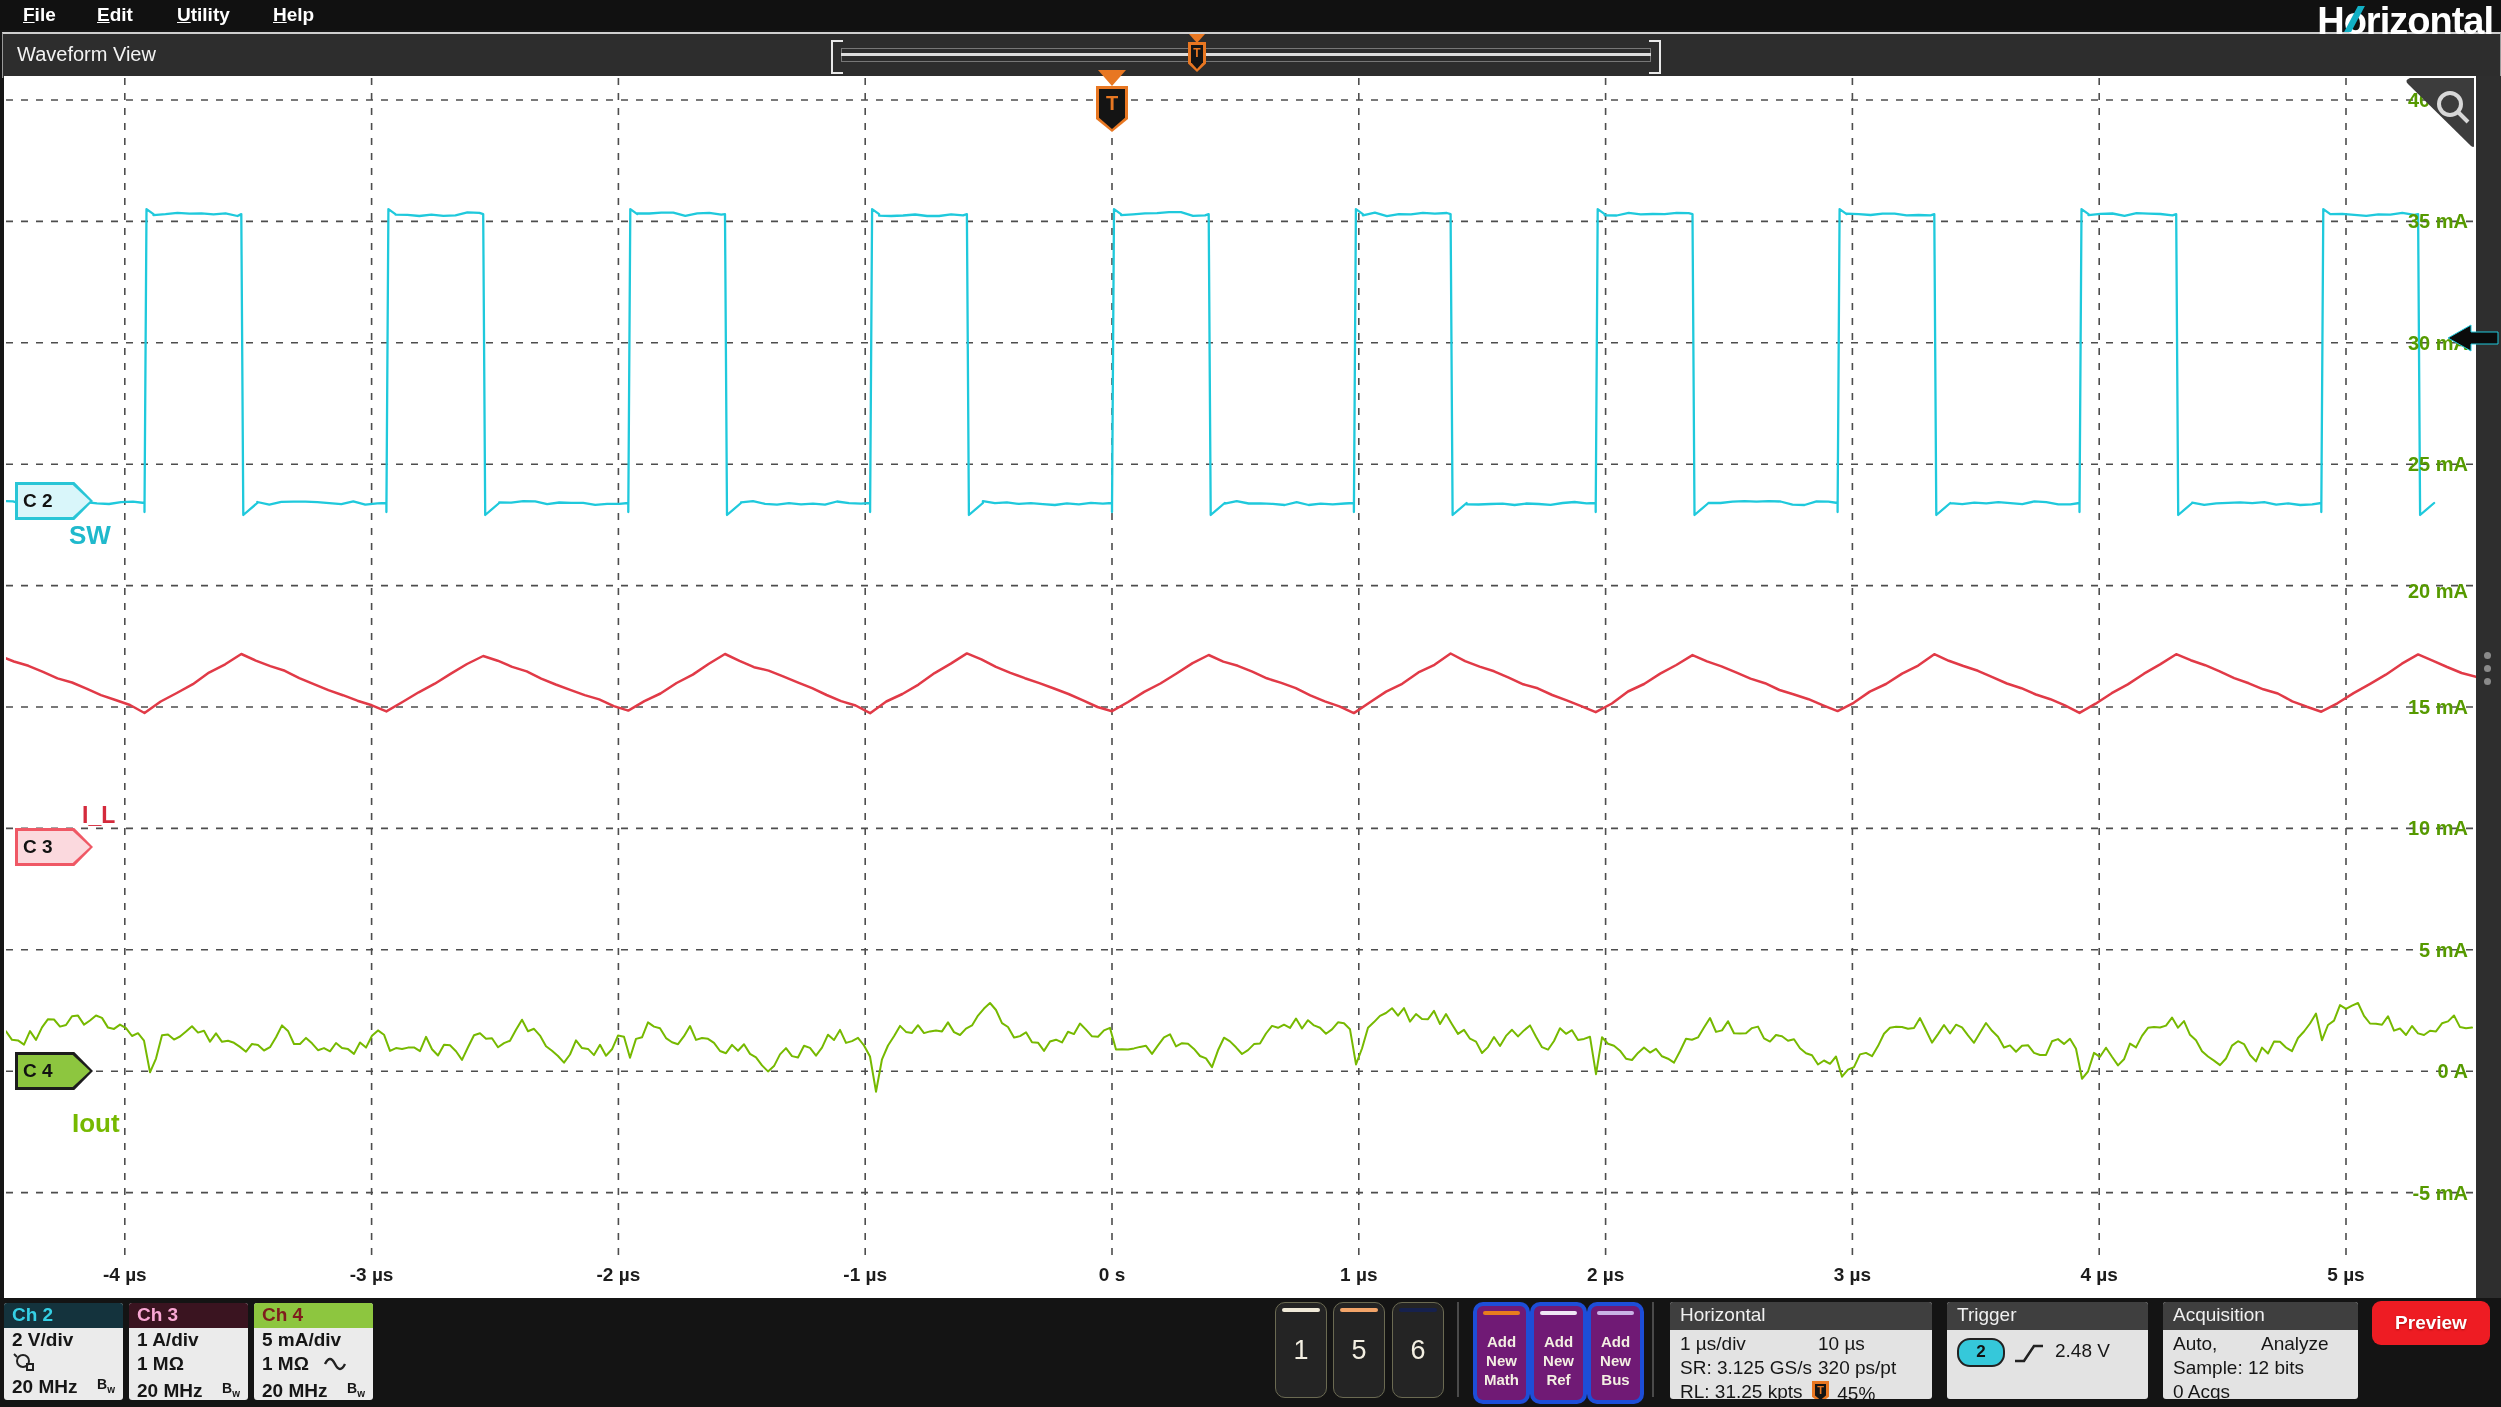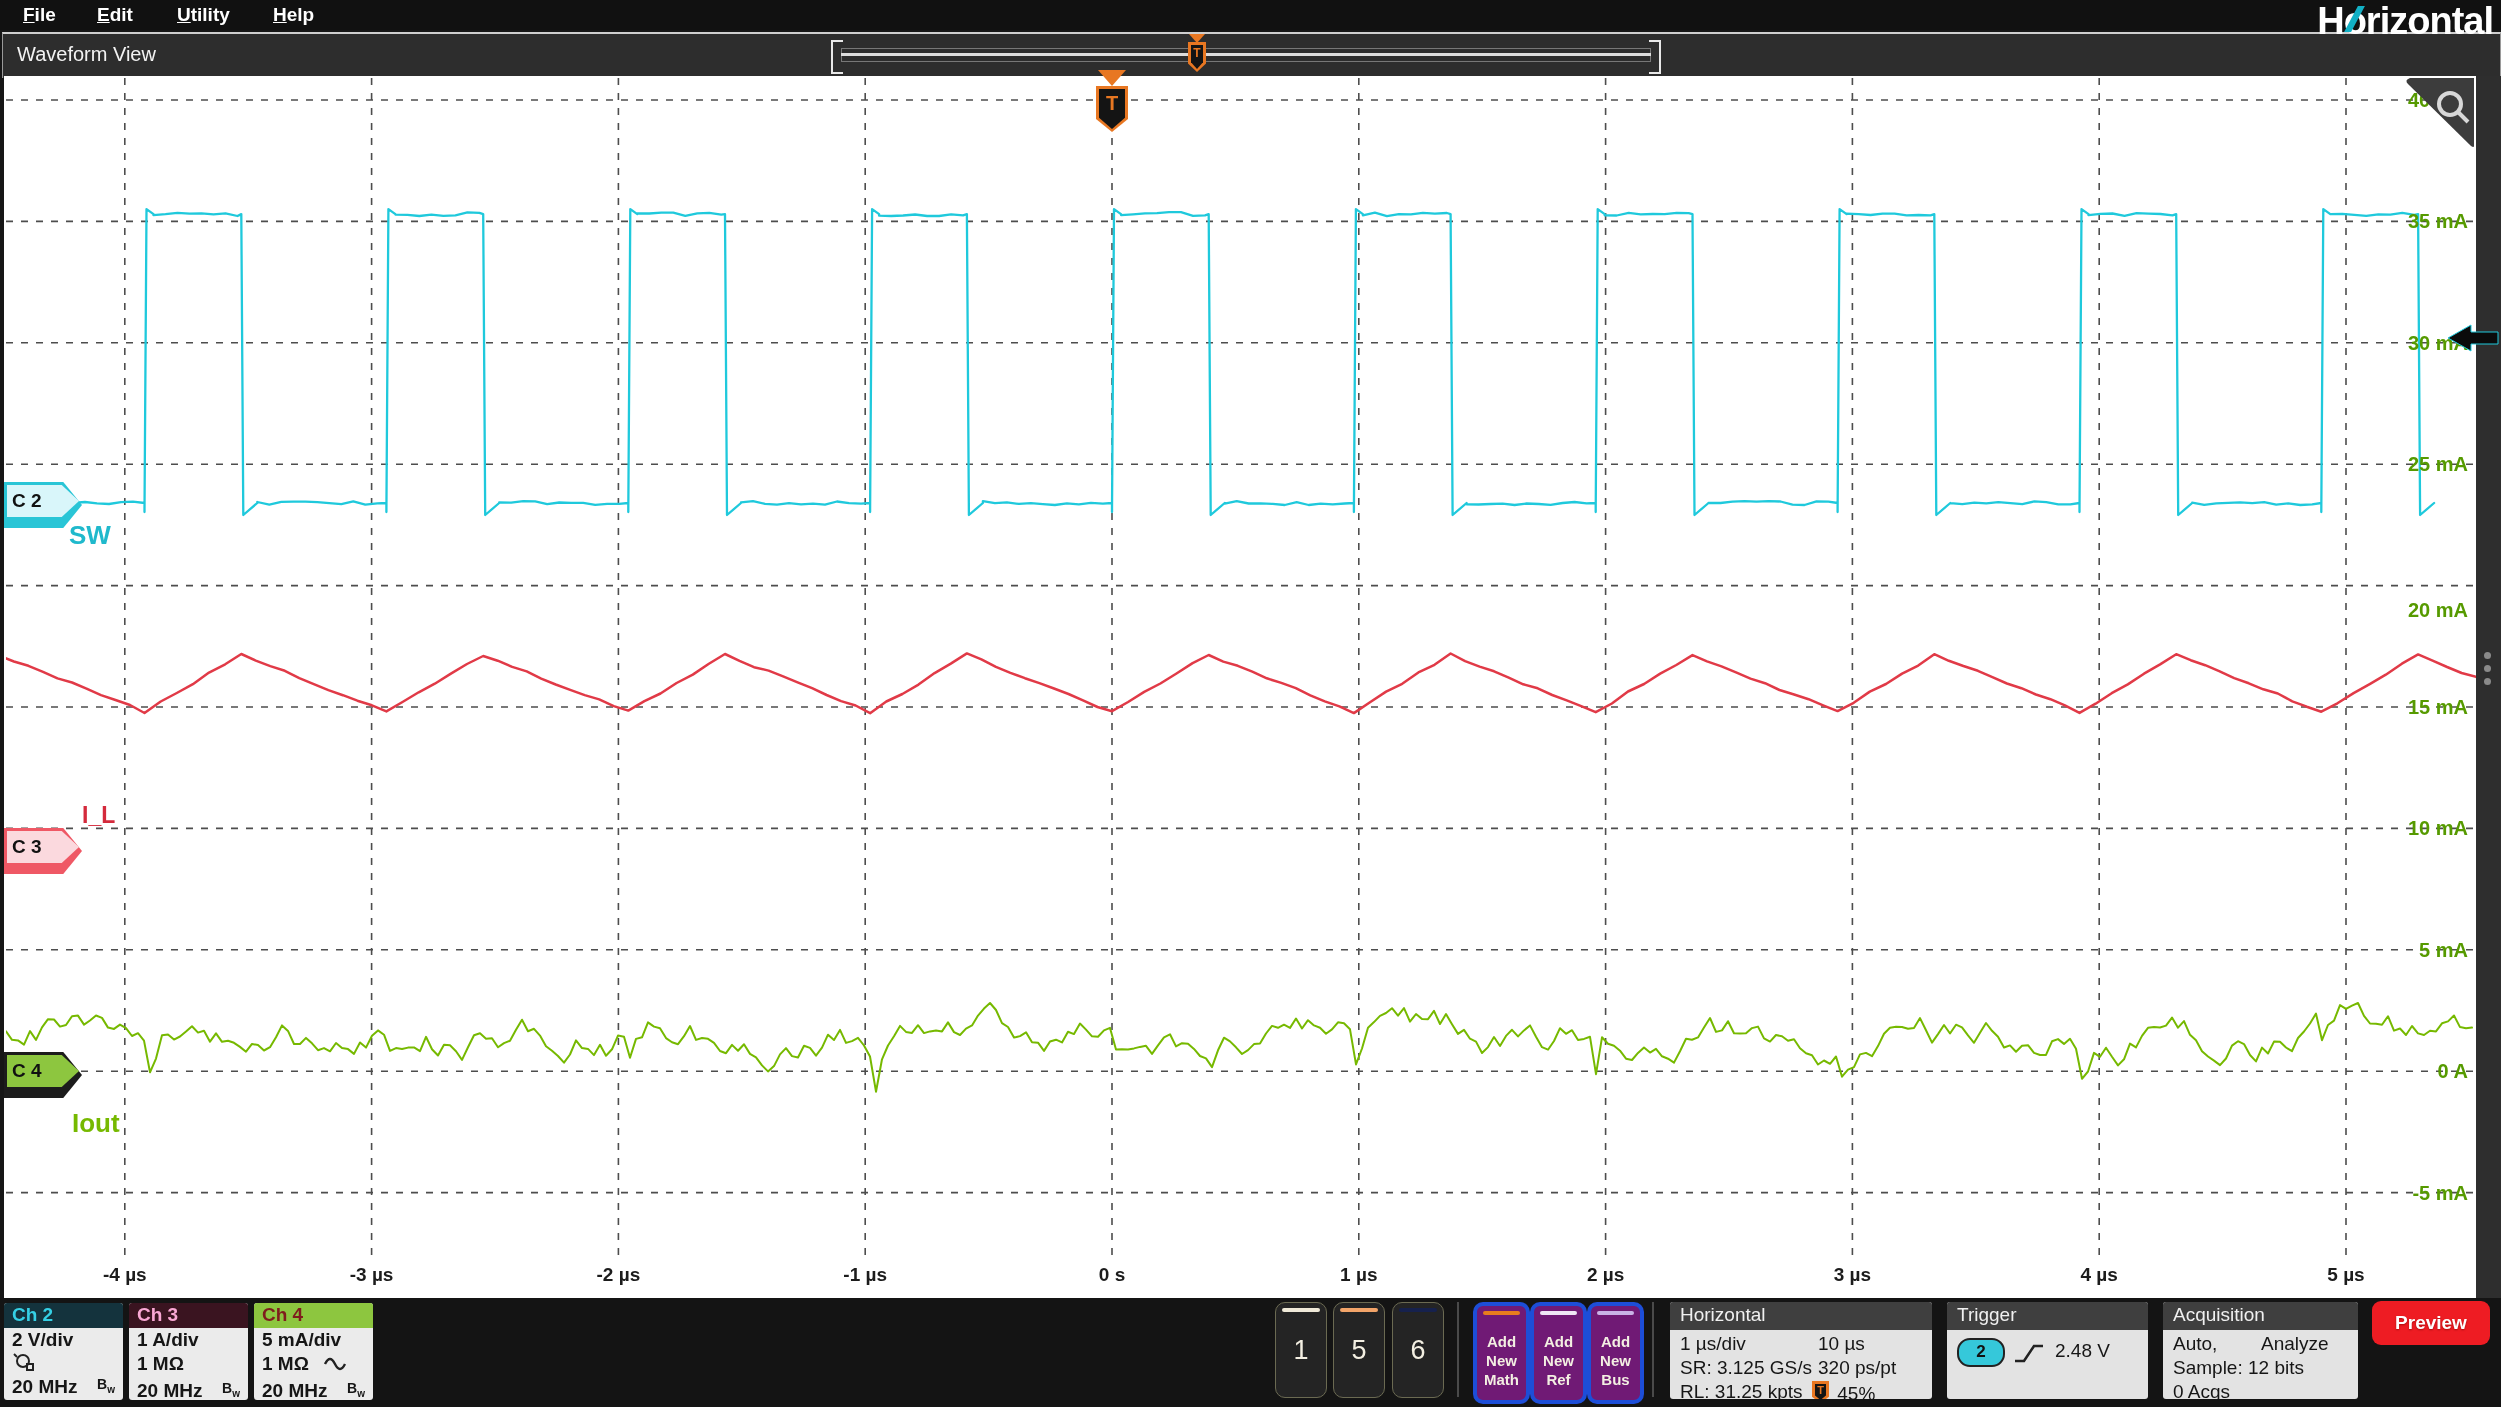--- a/index.html
+++ b/index.html
@@ -34,21 +34,21 @@
   
   .plot{position:absolute;left:4px;top:76px;width:2472px;height:1222px;background:#fff;}
   .right-strip{position:absolute;left:2476px;top:76px;width:25px;height:1222px;background:#2e2e2e;}
   .scroll-dots{position:absolute;left:8px;top:570px;width:8px;cursor:pointer;}
   .scroll-dots i{display:block;width:7px;height:7px;border-radius:50%;background:#8a8a8a;margin:6px 0;}
   #wave-svg{position:absolute;left:0;top:0;width:2501px;height:1407px;pointer-events:none;z-index:5;}
   .x-tick{position:absolute;transform:translateX(-50%);color:#1c1c1c;font-size:19px;font-weight:bold;z-index:6;}
   .y-tick{position:absolute;transform:translateY(-50%);color:#569a00;font-size:20px;font-weight:bold;
           text-align:right;width:70px;z-index:6;}
   
-  .ctag{position:absolute;width:78px;height:46px;z-index:8;cursor:pointer;}
+  .ctag{position:absolute;width:78px;height:38px;z-index:8;cursor:pointer;margin-left:11px;}
   .ctag .shape{position:absolute;inset:0;clip-path:polygon(0 0,76% 0,100% 50%,76% 100%,0 100%);}
   .ctag .shape-in{position:absolute;left:3px;top:3px;width:72px;height:32px;
        clip-path:polygon(0 0,76% 0,100% 50%,76% 100%,0 100%);}
   .ctag span{position:absolute;left:8px;top:8px;font-size:19px;font-weight:bold;color:#111;z-index:2;}
   .wave-label{position:absolute;font-weight:bold;z-index:8;margin-left:12px;}
   
   .corner-zoom{position:absolute;left:2404px;top:78px;width:72px;height:70px;z-index:9;cursor:pointer;}
   
   .level-arrow{position:absolute;z-index:9;cursor:pointer;}
   
@@ -164,21 +164,21 @@
       <span class="x-tick" style="left: 1852.4px; top: 1264px;">3 µs</span>
       <span class="x-tick" style="left: 2099.2px; top: 1264px;">4 µs</span>
       <span class="x-tick" style="left: 2346px; top: 1264px;">5 µs</span>
     </div>
 
   <div id="y-ticks">
       <span class="y-tick" style="left: 2398px; top: 100px;">40 mA</span>
       <span class="y-tick" style="left: 2398px; top: 221.4px;">35 mA</span>
       <span class="y-tick" style="left: 2398px; top: 342.8px;">30 mA</span>
       <span class="y-tick" style="left: 2398px; top: 464.2px;">25 mA</span>
-      <span class="y-tick" style="left: 2398px; top: 610px;">20 mA</span>
+      <span class="y-tick" style="left: 2398px; top: 591px;">20 mA</span>
       <span class="y-tick" style="left: 2398px; top: 707px;">15 mA</span>
       <span class="y-tick" style="left: 2398px; top: 828.4px;">10 mA</span>
       <span class="y-tick" style="left: 2398px; top: 949.8px;">5 mA</span>
       <span class="y-tick" style="left: 2398px; top: 1071.2px;">0 A</span>
       <span class="y-tick" style="left: 2398px; top: 1192.6px;">-5 mA</span>
     </div>
 
   <div class="tri-down" style="left:1098px;top:70px;z-index:9;"></div>
   <div class="tflag-outer" style="left:1096px;top:86px;width:32px;height:46px;z-index:9;">
     <div class="tflag-inner" style="font-size:20px;line-height:28px;">T</div>

